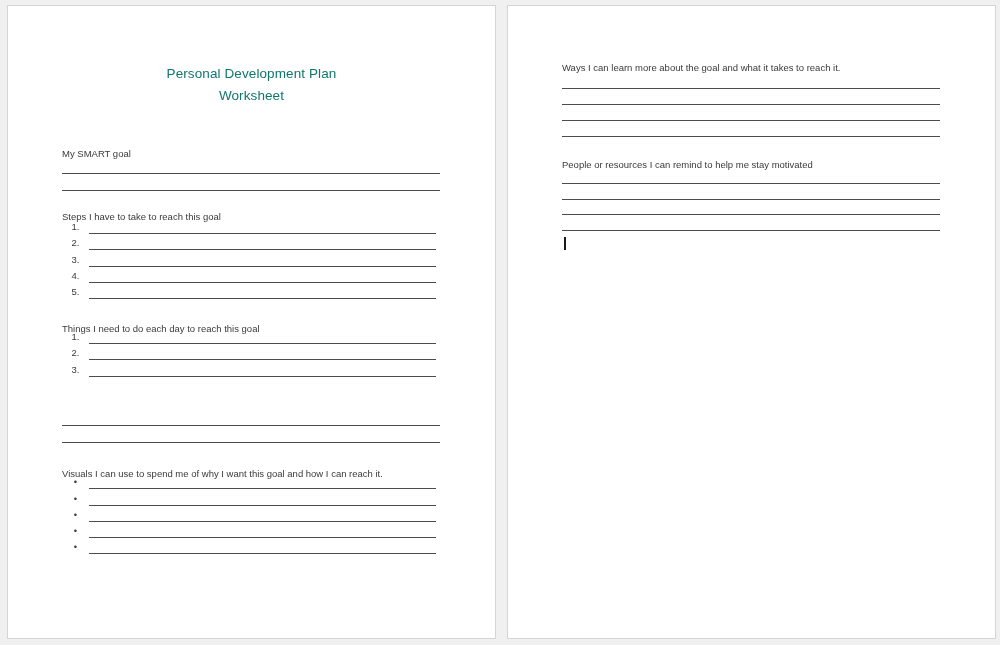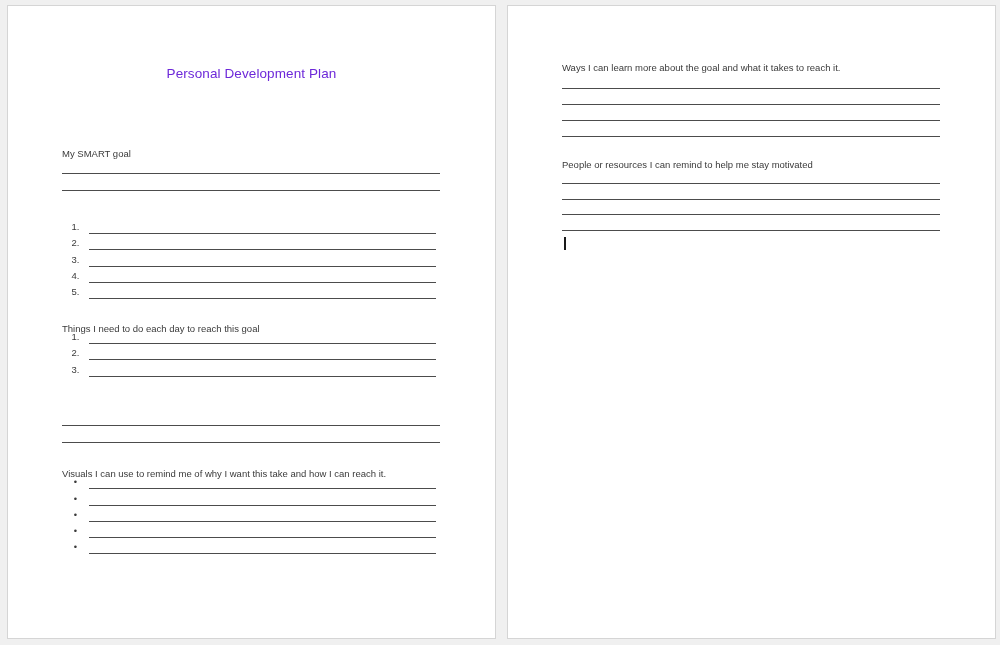--- a/index.html
+++ b/index.html
@@ -28,21 +28,21 @@
   }
   .page-1{left:7px;}
   .page-2{left:507px;padding-left:36px;}
   .doc-title{
     position:absolute;
     left:0;right:0;
     top:57px;
     text-align:center;
     font-size:13.5px;
     line-height:22px;
-    color:#6d28d9;
+    color:#0f766e;
     letter-spacing:0.1px;
   }
   .label{
     position:absolute;
     left:54px;
     width:395px;
     font-size:9.5px;
     line-height:12px;
     white-space:nowrap;
   }
@@ -84,32 +84,34 @@
 </style>
 </head>
 <body>
 
 <div class="canvas">
 
   <div class="page page-1">
 
     <div class="doc-title">
       <div>Personal Development Plan</div>
+      <div>Worksheet</div>
     </div>
 
     <div class="label" style="top:142px">My SMART goal</div>
     <div class="rows" style="top:151.5px">
       <div class="row rh-a">
           <div class="full-line"></div>
         </div>
       <div class="row rh-a">
           <div class="full-line"></div>
         </div>
     </div>
 
+    <div class="label" style="top:205px">Steps I have to take to reach this goal</div>
     <div class="rows list" style="top:212px">
       <div class="row rh-b">
         <span class="marker">1.</span>
         <span class="rule"></span>
       </div>
       <div class="row rh-b">
         <span class="marker">2.</span>
         <span class="rule"></span>
       </div>
       <div class="row rh-b">
@@ -144,21 +146,21 @@
 
     <div class="rows" style="top:403.5px">
       <div class="row rh-a">
           <div class="full-line"></div>
         </div>
       <div class="row rh-a">
           <div class="full-line"></div>
         </div>
     </div>
 
-    <div class="label" style="top:462px">Visuals I can use to remind me of why I want this take and how I can reach it.</div>
+    <div class="label" style="top:462px">Visuals I can use to spend me of why I want this goal and how I can reach it.</div>
     <div class="rows list" style="top:467px">
       <div class="row rh-c">
         <span class="marker">•</span>
         <span class="rule"></span>
       </div>
       <div class="row rh-c">
         <span class="marker">•</span>
         <span class="rule"></span>
       </div>
       <div class="row rh-c">

